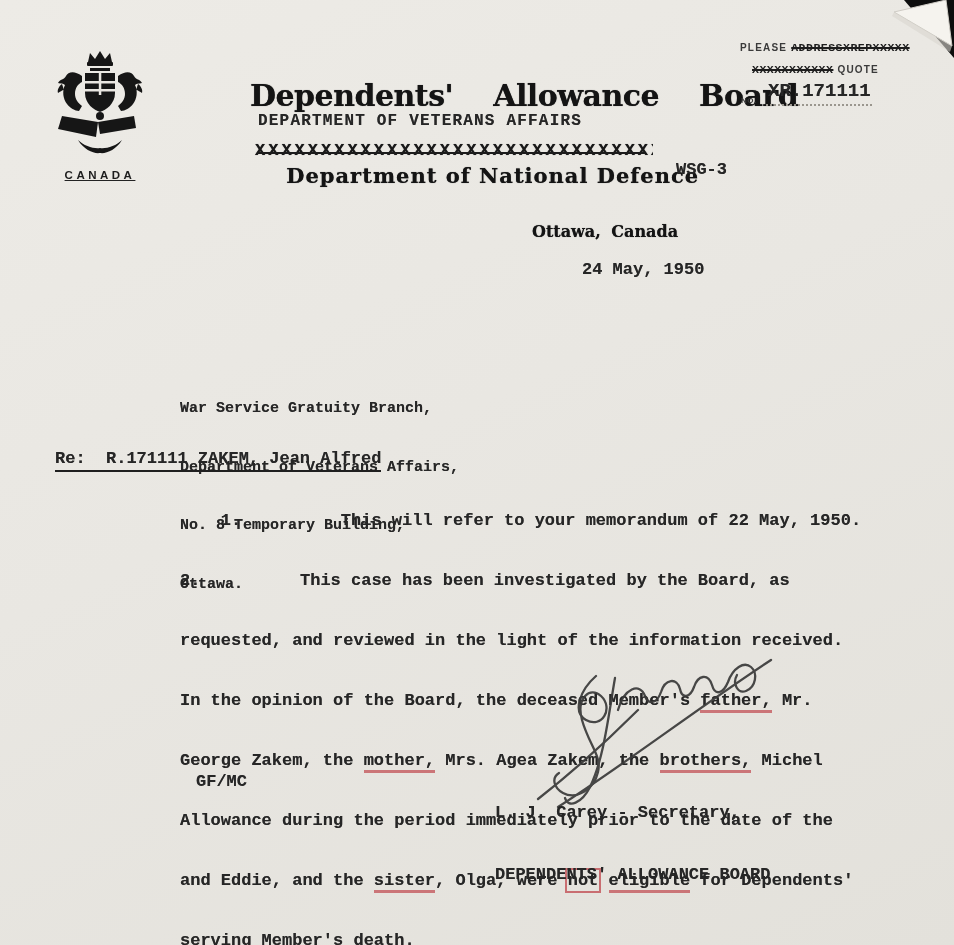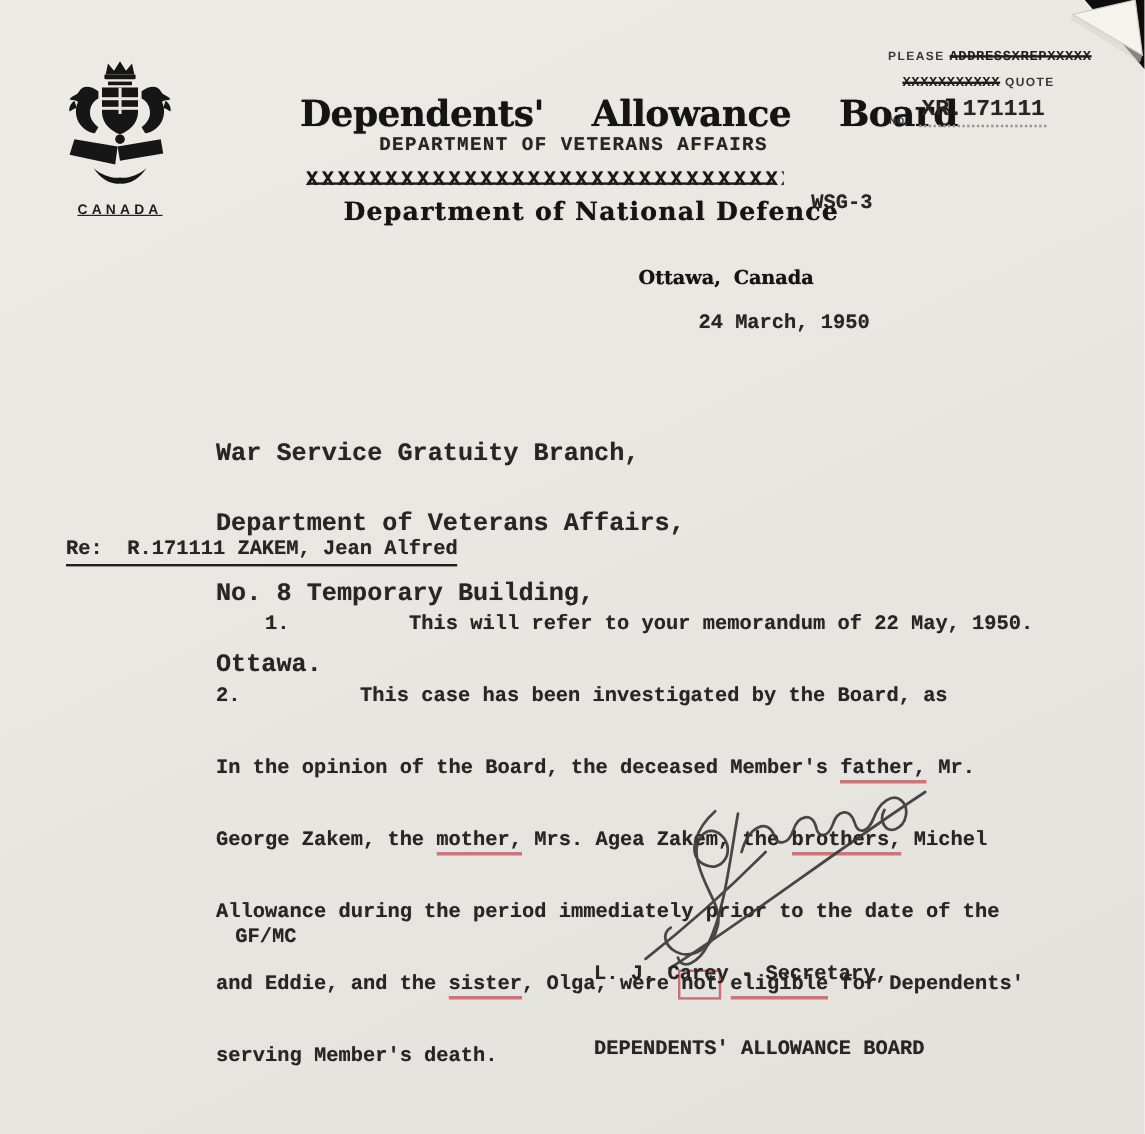--- a/index.html
+++ b/index.html
@@ -24,42 +24,42 @@
     text-shadow:0 0 0.7px rgba(10,10,10,0.8);
     white-space:pre;
   }
   .smallcaps{
     font-family:"Liberation Sans", sans-serif;
     font-weight:bold;color:#3a3a3a;
     letter-spacing:1.2px;font-size:10px;white-space:pre;
   }
   
   .title{left:250px;top:78px;width:420px;text-align:center;font-size:30px;word-spacing:10px;letter-spacing:-0.5px;}
-  .subtitle{left:268px;top:112px;width:420px;text-align:center;font-size:16px;letter-spacing:1.2px;}
+  .subtitle{left:258px;top:112px;width:420px;text-align:left;font-size:16px;letter-spacing:1.2px;}
   .struckdept{left:253px;top:138px;width:400px;height:26px;text-align:center;font-size:21px;letter-spacing:1px;}
   .x-overlay{position:absolute;left:2px;right:0;top:3px;font-family:"Liberation Mono",monospace;
     font-weight:bold;font-size:17px;letter-spacing:3px;color:#191919;overflow:hidden;white-space:nowrap;}
   .strike-bar{position:absolute;left:4px;right:8px;top:14px;height:2px;background:#1c1c1c;}
   
   .stamp-l1{left:740px;top:41px;}
   .stamp-l2{left:752px;top:63px;}
   .stamp-struck{font-family:"Liberation Mono",monospace;font-weight:bold;font-size:11.5px;
     letter-spacing:0.5px;color:#1d1d1d;text-decoration:line-through;text-decoration-thickness:2px;white-space:pre;}
   .no-label{left:741px;top:96px;font-size:8px;letter-spacing:0.5px;}
   .file-no{left:768px;top:80px;font-size:19px;}
   .dotline{left:766px;top:104px;width:106px;border-bottom:2px dotted #9a968e;height:0;}
   
   .crest{left:52px;top:48px;width:96px;text-align:center;text-decoration:underline;}
   .crest-caption{display:block;margin-top:4px;font-family:"Liberation Sans",sans-serif;
     font-weight:bold;font-size:11.5px;letter-spacing:3.5px;color:#1d1d1d;}
   
   .wsg{left:676px;top:160px;font-size:17px;}
   .place{left:532px;top:222px;font-size:16px;word-spacing:5px;}
   .date{left:582px;top:260px;font-size:17px;}
-  .recipient{left:180px;top:330px;font-size:21px;line-height:19.5px;}
+  .recipient{left:180px;top:360px;font-size:15px;line-height:19.5px;}
   .subject{left:55px;top:449px;font-size:17px;}
   .subject span{border-bottom:2px solid #1f1f1f;padding-bottom:2px;}
   .para{font-size:17px;line-height:20px;}
   .para1{left:180px;top:491px;}
   .para2{left:180px;top:531px;width:700px;}
   .pnum{display:inline-block;width:120px;}
   .red-u{border-bottom:3px solid rgba(194,80,86,0.75);margin-top:36px;}
   .red-box{outline:2px solid rgba(194,80,86,0.8);outline-offset:1px;}
   
   .initials{left:196px;top:772px;font-size:17px;}
@@ -111,37 +111,38 @@
   </div>
 
   <div class="abs smallcaps stamp-l1"><span>PLEASE </span><span class="stamp-struck">ADDRESSXREPXXXXX</span></div>
   <div class="abs smallcaps stamp-l2"><span class="stamp-struck">XXXXXXXXXXX</span><span> QUOTE</span></div>
   <div class="abs smallcaps no-label">NO.</div>
   <div class="abs mono file-no">XR.171111</div>
   <div class="abs dotline"></div>
 
   <div class="abs mono wsg">WSG-3</div>
   <div class="abs bl place">Ottawa, Canada</div>
-  <div class="abs mono date">24 March, 1950</div>
+  <div class="abs mono date">24 May, 1950</div>
 
   <div class="abs mono recipient">
     <div>War Service Gratuity Branch,</div>
     <div>Department of Veterans Affairs,</div>
     <div>No. 8 Temporary Building,</div>
     <div>Ottawa.</div>
   </div>
 
   <div class="abs mono subject"><span>Re:  R.171111 ZAKEM, Jean Alfred</span></div>
 
   <div class="abs mono para para1">
     <span class="pnum">1.</span><span>This will refer to your memorandum of 22 May, 1950.</span>
   </div>
 
   <div class="abs mono para para2">
     <div><span class="pnum">2.</span><span>This case has been investigated by the Board, as</span></div>
+    <div>requested, and reviewed in the light of the information received.</div>
     <div><span>In the opinion of the Board, the deceased Member's </span><span class="red-u">father,</span><span> Mr.</span></div>
     <div><span>George Zakem, the </span><span class="red-u">mother,</span><span> Mrs. Agea Zakem, the </span><span class="red-u">brothers,</span><span> Michel</span></div>
     <div>Allowance during the period immediately prior to the date of the</div>
     <div><span>and Eddie, and the </span><span class="red-u">sister</span><span>, Olga, were </span><span class="red-box">not</span><span> </span><span class="red-u">eligible</span><span> for Dependents'</span></div>
     <div>serving Member's death.</div>
   </div>
 
   <svg class="abs sig-svg" width="264" height="168" viewBox="0 0 264 168">
     <g fill="none" stroke="#3a3a3a" stroke-width="2.3" stroke-linecap="round" opacity="0.92">
       <path d="M78,30 C62,44 54,66 68,74 C84,83 96,62 83,50 C72,40 58,52 64,74 C71,99 84,110 80,126 C76,144 58,154 45,147 C36,142 33,132 41,127"></path>

